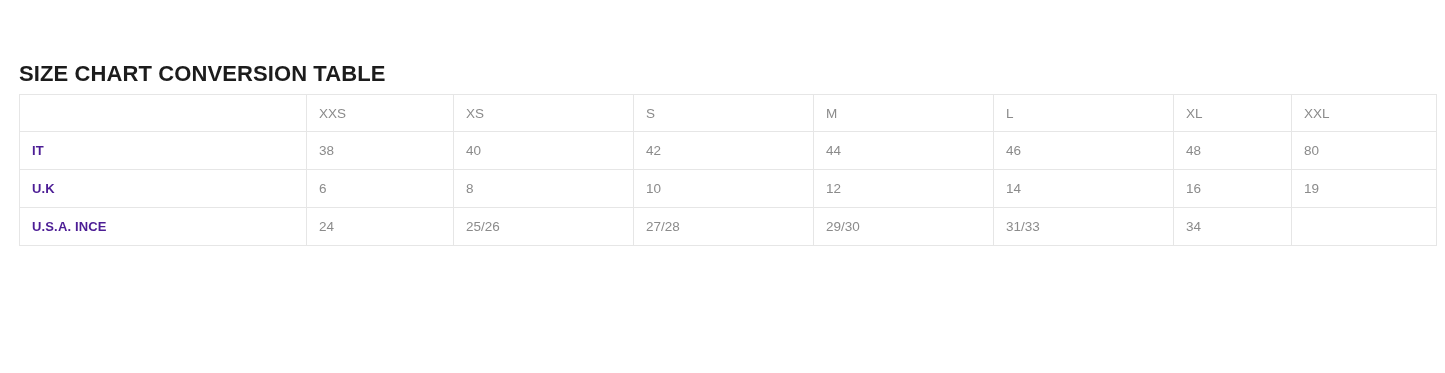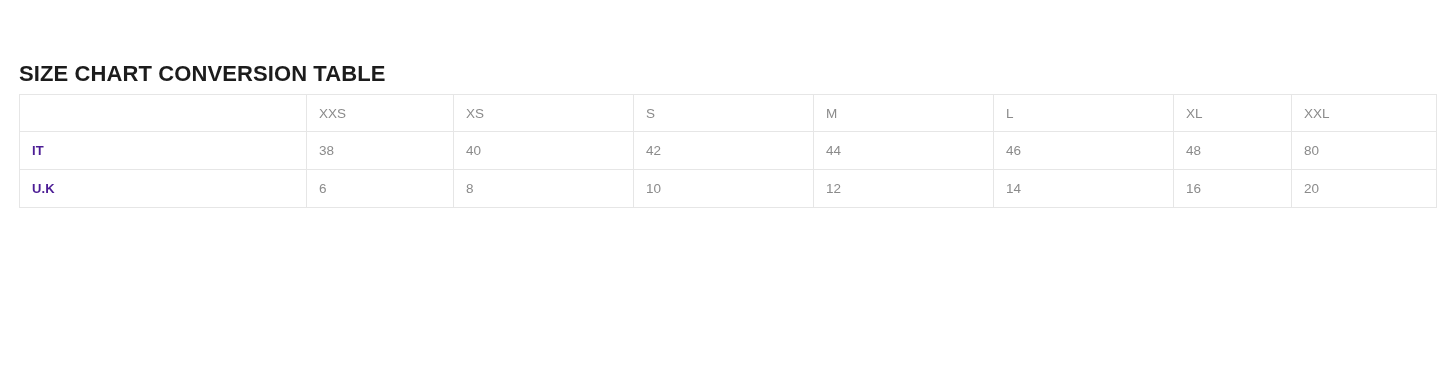--- a/index.html
+++ b/index.html
@@ -136,22 +136,32 @@
 
 
         <tr>
           <td class="row-label">U.K</td>
           <td>6</td>
           <td>8</td>
           <td>10</td>
           <td>12</td>
           <td>14</td>
           <td>16</td>
-          <td>20</td>
+          <td>19</td>
         </tr>
 
 
+        <tr>
+          <td class="row-label">U.S.A. INCE</td>
+          <td>24</td>
+          <td>25/26</td>
+          <td>27/28</td>
+          <td>29/30</td>
+          <td>31/33</td>
+          <td>34</td>
+          <td class="blank-cell"></td>
+        </tr>
 
       </tbody>
     </table>
   </div>
 
 </div>
 
 </body></html>

